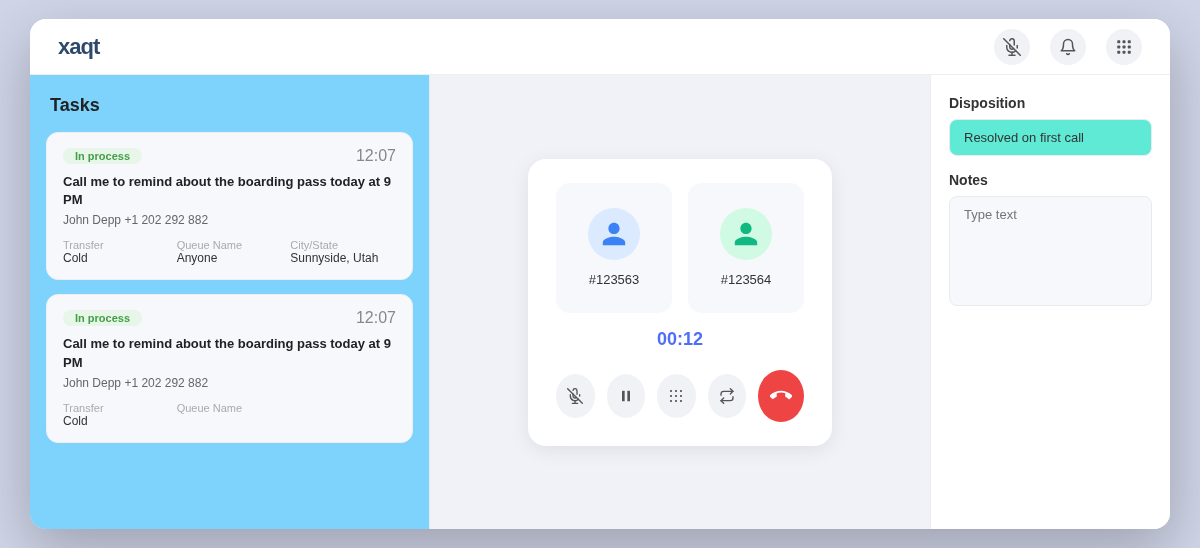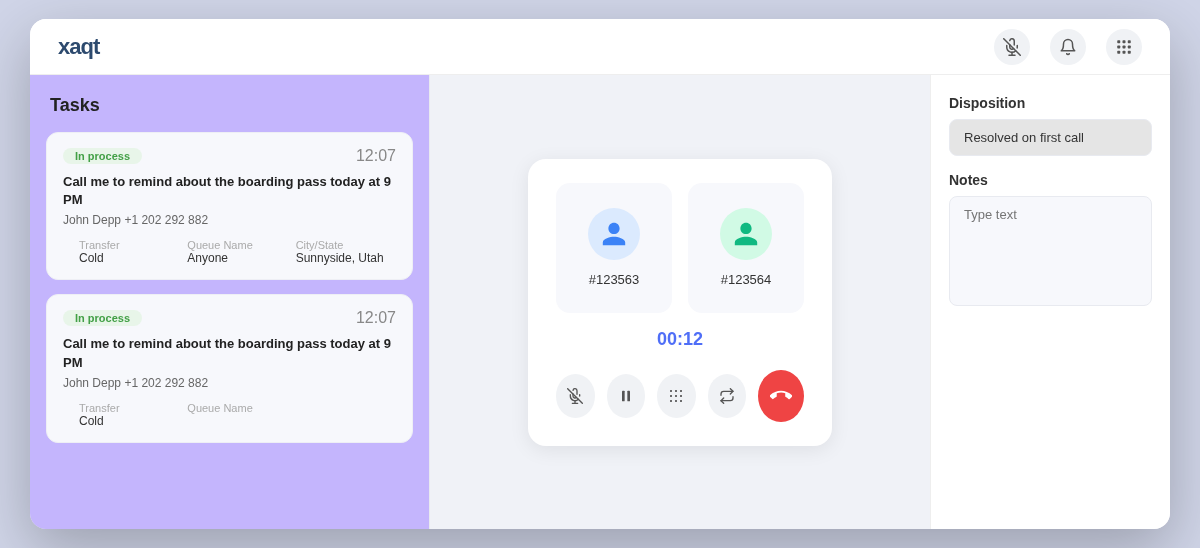--- a/index.html
+++ b/index.html
@@ -55,21 +55,21 @@
       font-size: 16px;
     }
     .main-content {
       display: flex;
       flex: 1;
       overflow: hidden;
     }
     
     .sidebar {
       width: 400px;
-      background: #c4b5fd;
+      background: #7dd3fc;
       border-right: 1px solid #e8eaf0;
       flex-shrink: 0;
       overflow-y: auto;
       padding: 20px 16px;
     }
     .sidebar-title {
       font-size: 18px;
       font-weight: 700;
       color: #222;
       margin-bottom: 16px;
@@ -109,21 +109,20 @@
     }
     .task-sub {
       font-size: 12px;
       color: #666;
       margin-bottom: 12px;
     }
     .task-meta {
       display: grid;
       grid-template-columns: 1fr 1fr 1fr;
       gap: 8px;
-      margin-left: 16px;
     }
     .task-meta-label {
       font-size: 11px;
       color: #aaa;
     }
     .task-meta-value {
       font-size: 12px;
       color: #333;
       font-weight: 500;
     }
@@ -220,21 +219,21 @@
       flex-direction: column;
       gap: 16px;
     }
     .section-label {
       font-size: 14px;
       font-weight: 600;
       color: #333;
       margin-bottom: 8px;
     }
     .disposition-box {
-      background: #e5e5e5;
+      background: #5eead4;
       border: 1px solid #e8eaf0;
       border-radius: 8px;
       padding: 10px 14px;
       font-size: 13px;
       color: #333;
     }
     .notes-area {
       background: #f7f8fc;
       border: 1px solid #e8eaf0;
       border-radius: 8px;

